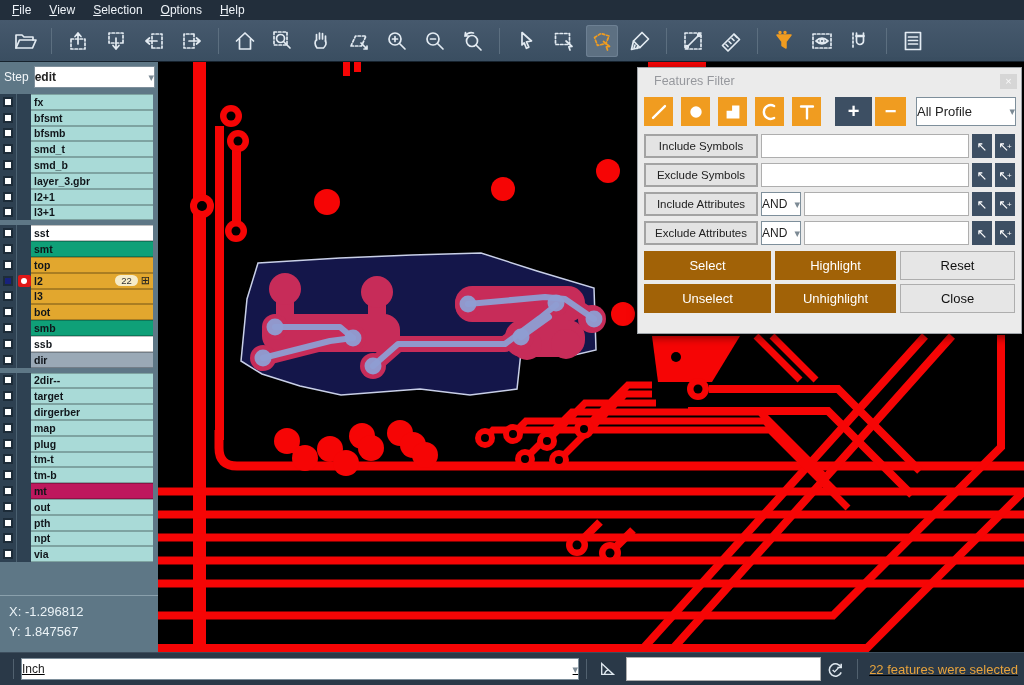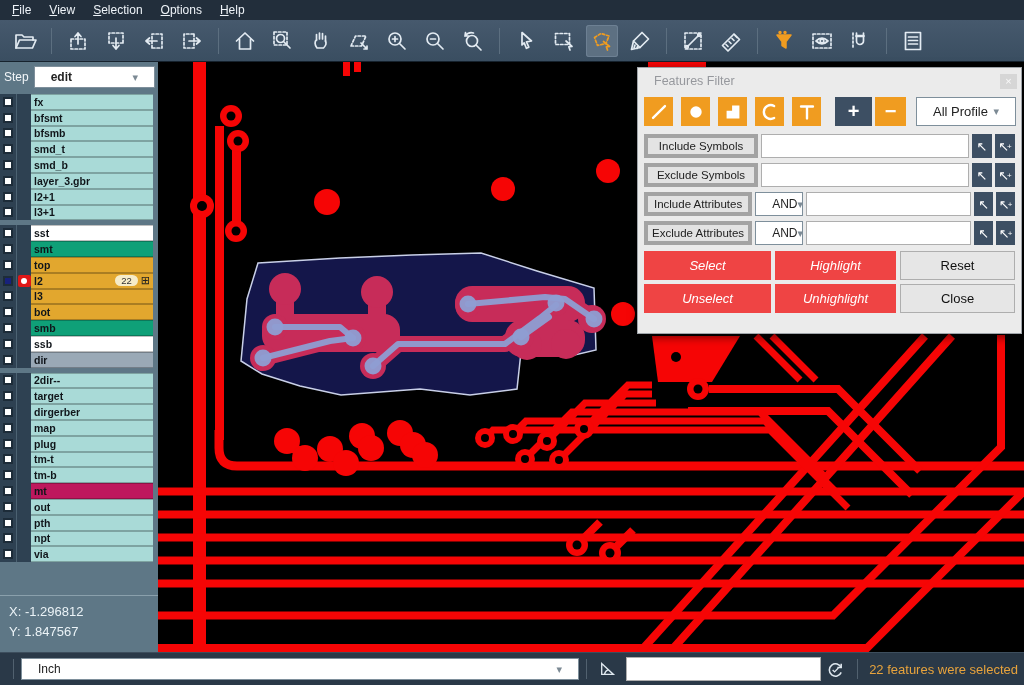--- a/index.html
+++ b/index.html
@@ -23,21 +23,21 @@
   .tsep { width:1px; height:26px; background:#5c6f80; margin:0 7px; }
 
   
   .main { flex:1 1 auto; display:flex; min-height:0; position:relative; }
 
   
   .sidebar { width:158px; background:#5e7786; display:flex; flex-direction:column; flex:0 0 auto; }
   .steprow { height:30px; display:flex; align-items:center; padding:0 3px 0 4px; }
   .steplabel { color:#f2f6f9; font-size:12px; margin-right:5px; }
   .fakeselect { background:#fff; border:1px solid #7e8f9b; height:22px; flex:1;
-                display:flex; align-items:center; padding:0 16px; font-size:12px; color:#222; }
+                display:flex; align-items:center; padding:0 0; font-size:12px; color:#222; }
   .fakeselect .val { flex:1; font-weight:bold; }
   .fakeselect .chev { color:#7c8a94; font-size:11px; }
   .layerlist { padding:2px 5px 0 0; }
   .lrow { height:15.8px; display:flex; align-items:stretch; margin-bottom:0; }
   .lchkcol { width:16px; background:#2e4152; display:flex; align-items:center; justify-content:center; }
   .lchk { width:10px; height:10px; background:#fff; border:2px solid #1d2c39; }
   .lchk.on { background:#18227c; }
   .lind { width:15px; background:#2e4152; border-left:1px solid #4c6272;
           display:flex; align-items:center; justify-content:center; }
   .lind .dot { width:13px; height:12px; background:#e01717; border-radius:2px;
@@ -69,36 +69,36 @@
                display:flex; align-items:center; justify-content:center; }
   .dlg-tools { display:flex; align-items:center; margin:3px 5px 8px 6px; }
   .typbtn { width:29px; height:29px; background:#f09c20; margin-right:8px;
             display:flex; align-items:center; justify-content:center; }
   .polbtn { height:29px; display:flex; align-items:center; justify-content:center;
             color:#fff; font-size:20px; font-weight:bold; }
   .polplus { width:37px; background:#3d4f63; margin-left:6px; }
   .polminus { width:31px; background:#f09c20; margin-left:3px; }
   .profsel { width:92px; height:29px; margin-left:10px; font-size:13px; }
   .frow { display:flex; align-items:center; margin:0 6px 5px 6px; height:24px; }
-  .flabel { width:114px; height:24px; background:#e3e3e3; border:4px solid #a3a3a3;
+  .flabel { width:114px; height:24px; background:#e3e3e3; border:2px solid #a3a3a3;
             font-size:11.5px; color:#222; display:flex; align-items:center; justify-content:center; }
   .fand { width:48px; height:24px; margin-left:3px; }
   .finput { flex:1; height:24px; border:1px solid #aeaeae; background:#fff; margin-left:3px;
             font-size:12px; padding:0 4px; font-family:"Liberation Sans",sans-serif; }
   .abtn { width:20px; height:24px; background:#3d4f63; color:#fff; margin-left:3px;
           display:flex; align-items:center; justify-content:center; font-size:13px; }
   .abtn sup { font-size:8px; margin-left:-2px; }
   .dlg-actions { display:grid; grid-template-columns:127px 121px 1fr; gap:4px; margin:6px 6px 0 6px; }
   .actbtn { height:29px; display:flex; align-items:center; justify-content:center; font-size:13px; }
-  .actbtn.dark { background:#ef4444; color:#fff;font-style:italic; }
+  .actbtn.dark { background:#a16207; color:#fff; }
   .actbtn.light { background:#e6e6e6; border:1px solid #aeaeae; color:#111; }
 
   
   .statusbar { height:33px; background:#2a3948; border-top:1px solid #3d4e5d;
-               display:flex; align-items:center; padding:0 6px; flex:0 0 auto; }
+               display:flex; align-items:center; padding:0 6px; flex:0 0 auto;text-decoration:underline; }
   .ssep { width:1px; height:20px; background:#51616f; margin:0 7px; }
   .unitsel { width:48px; height:22px; }
   .cmdinput { width:195px; height:24px; border:1px solid #aeaeae; background:#fff;
               font-size:12px; padding:0 4px; margin-left:4px; font-family:"Liberation Sans",sans-serif; }
   .sicon { display:flex; align-items:center; justify-content:center; margin:0 5px; }
   .smsg { color:#e8a33c; font-size:13px; margin-left:4px; }
 </style>
 </head>
 <body>
 

